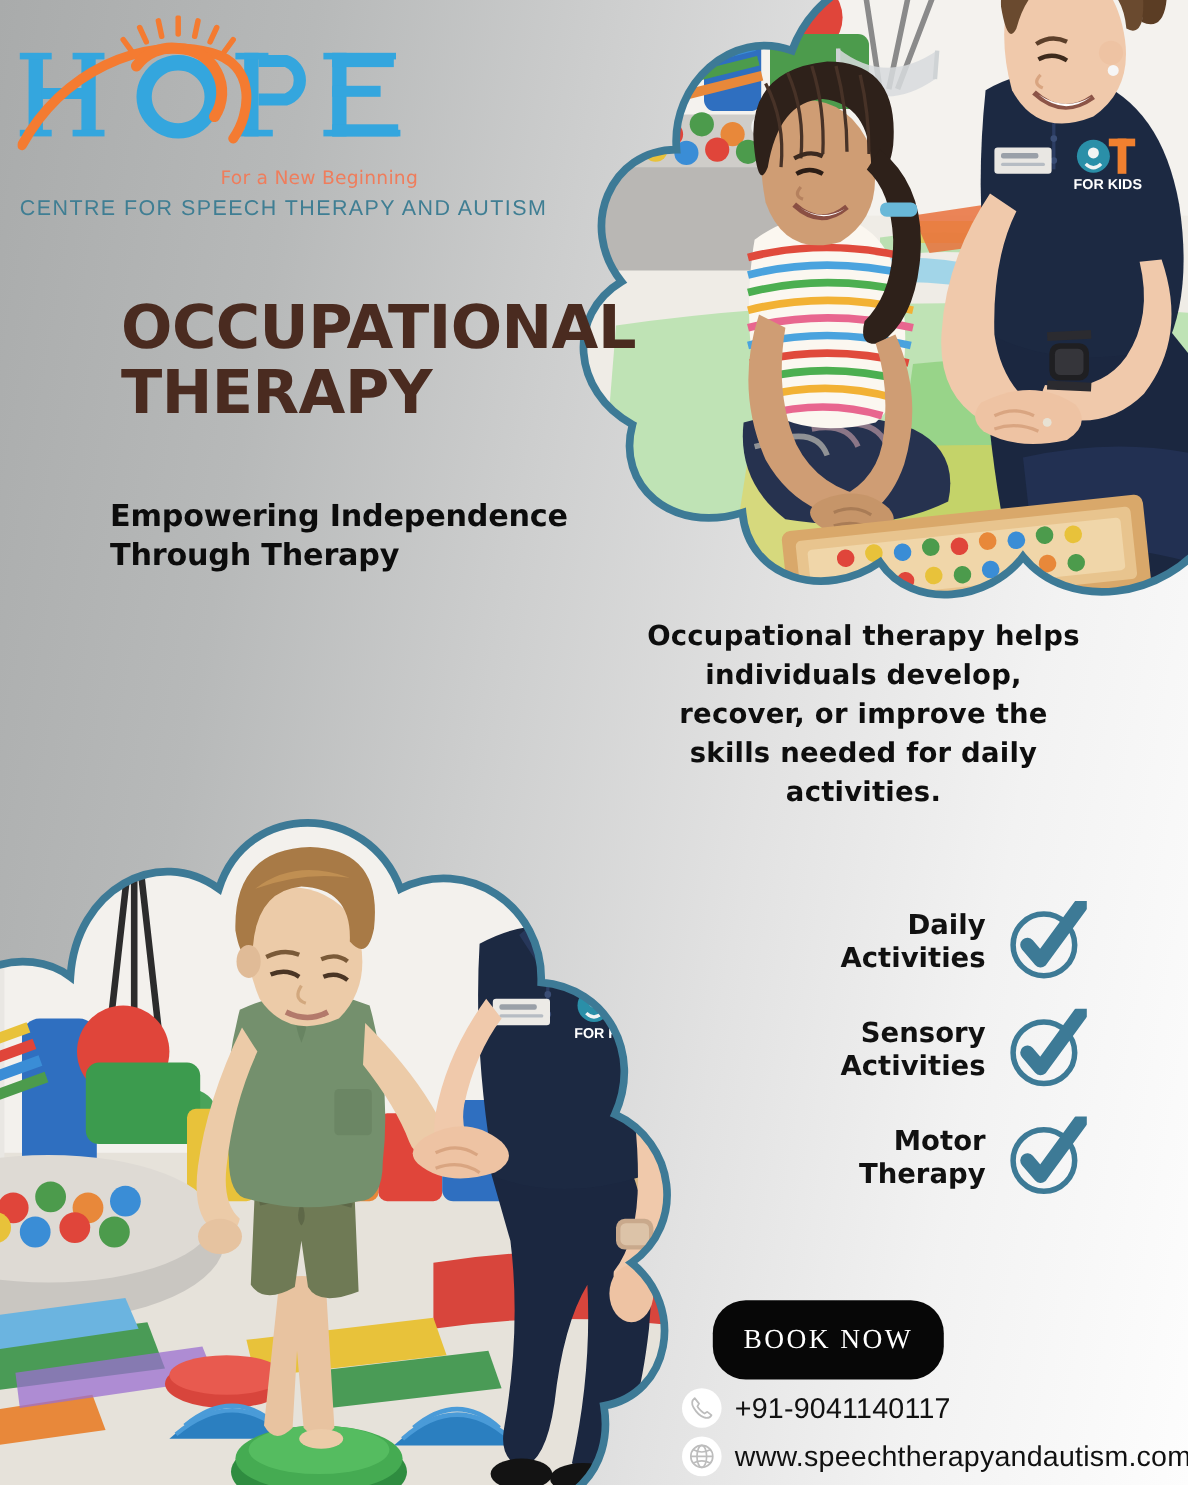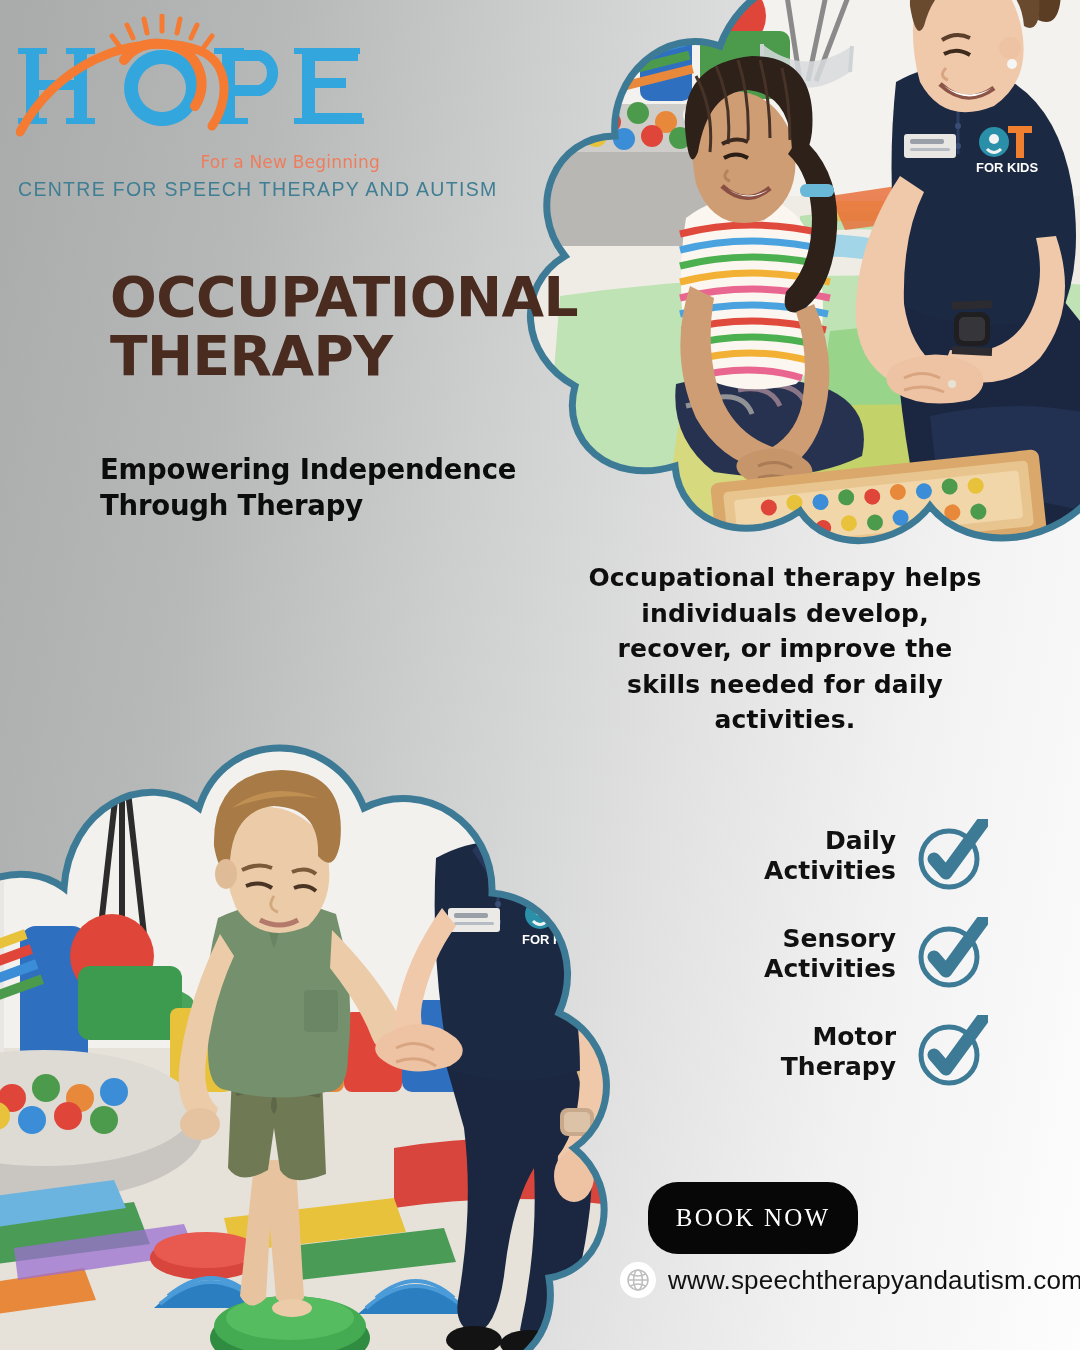--- a/index.html
+++ b/index.html
@@ -574,20 +574,29 @@
       </span>
     </div>
 
 
   </div>
 
   <button class="book-btn">BOOK NOW</button>
 
   <div class="contact">
 
+    <div class="contact-row">
+      <span class="contact-ico">
+        <svg width="26" height="26" viewBox="0 0 26 26">
+          <path d="M6.5 4 C4 6 3.5 9 5.5 12.5 C7.5 16 11 20 15 21.5 C18 22.6 20.5 21.5 21.8 19.5
+                   L18 16.5 L15.5 18 C13.5 17 10 13.5 9 11.5 L10.5 9 Z" fill="none" stroke="#bdbdbd" stroke-width="1.6" stroke-linejoin="round"></path>
+        </svg>
+      </span>
+      <span class="contact-text">+91-9041140117</span>
+    </div>
 
     <div class="contact-row">
       <span class="contact-ico">
         <svg width="26" height="26" viewBox="0 0 26 26">
           <circle cx="13" cy="13" r="10" fill="none" stroke="#bdbdbd" stroke-width="1.5"></circle>
           <ellipse cx="13" cy="13" rx="4.4" ry="10" fill="none" stroke="#bdbdbd" stroke-width="1.5"></ellipse>
           <line x1="3" y1="13" x2="23" y2="13" stroke="#bdbdbd" stroke-width="1.5"></line>
           <path d="M5.4 7 q7.6 4 15.2 0 M5.4 19 q7.6 -4 15.2 0" fill="none" stroke="#bdbdbd" stroke-width="1.5"></path>
         </svg>
       </span>

